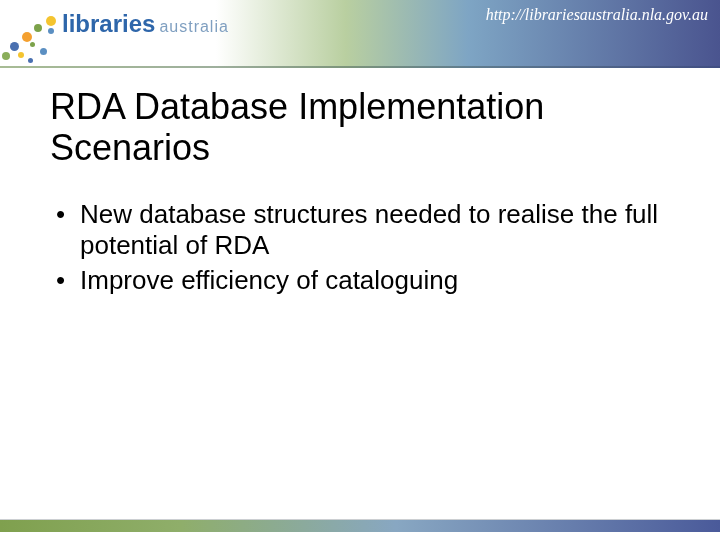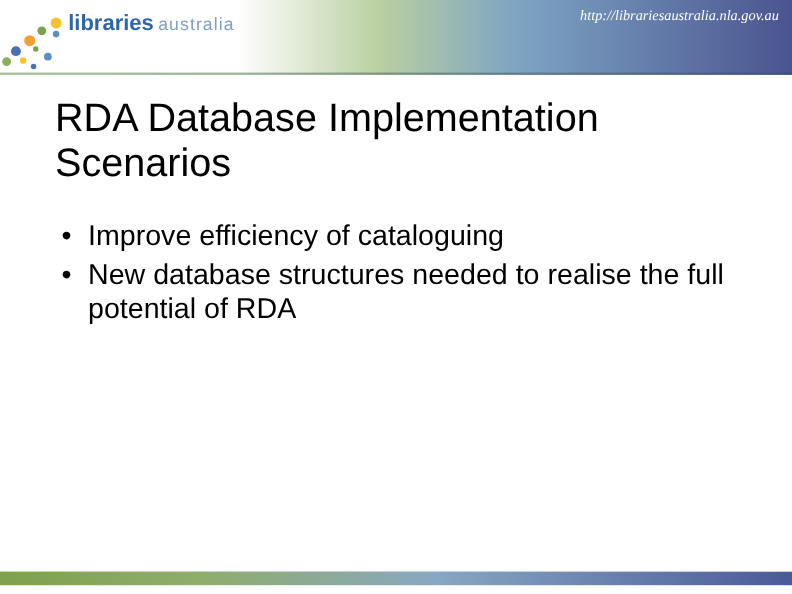--- a/index.html
+++ b/index.html
@@ -38,37 +38,37 @@
     border-radius: 50%;
   }
 
   .logo-text {
     position: absolute;
     left: 62px;
     top: 10px;
     white-space: nowrap;
   }
   .logo-main {
-    font-size: 20px;
+    font-size: 24px;
     font-weight: bold;
     color: #2e66aa;
     letter-spacing: 0px;
   }
   .logo-sub {
     font-size: 16px;
     color: #7f9fc0;
     margin-left: 4px;
     letter-spacing: 1px;
   }
 
   .url {
     position: absolute;
     right: 12px;
     top: 6px;
-    font-size: 13px;
+    font-size: 16px;
     font-style: italic;
     color: #ffffff;
     font-family: Georgia, 'Times New Roman', serif;
   }
 
   .banner-line {
     position: absolute;
     left: 0;
     right: 0;
     bottom: 0;
@@ -149,18 +149,18 @@
   <div class="logo-text">
     <span class="logo-main">libraries</span><span class="logo-sub">australia</span>
   </div>
   <div class="url">http://librariesaustralia.nla.gov.au</div>
   <div class="banner-line"></div>
 </div>
 
 <div class="title">RDA Database Implementation Scenarios</div>
 
 <div class="bullets">
+  <div class="bullet">New database structures needed to realise the full potential of RDA</div>
   <div class="bullet">Improve efficiency of cataloguing</div>
-  <div class="bullet">New database structures needed to realise the full potential of RDA</div>
 </div>
 
 <div class="bottom-line"></div>
 <div class="bottom-bar"></div>
 
 </body></html>

